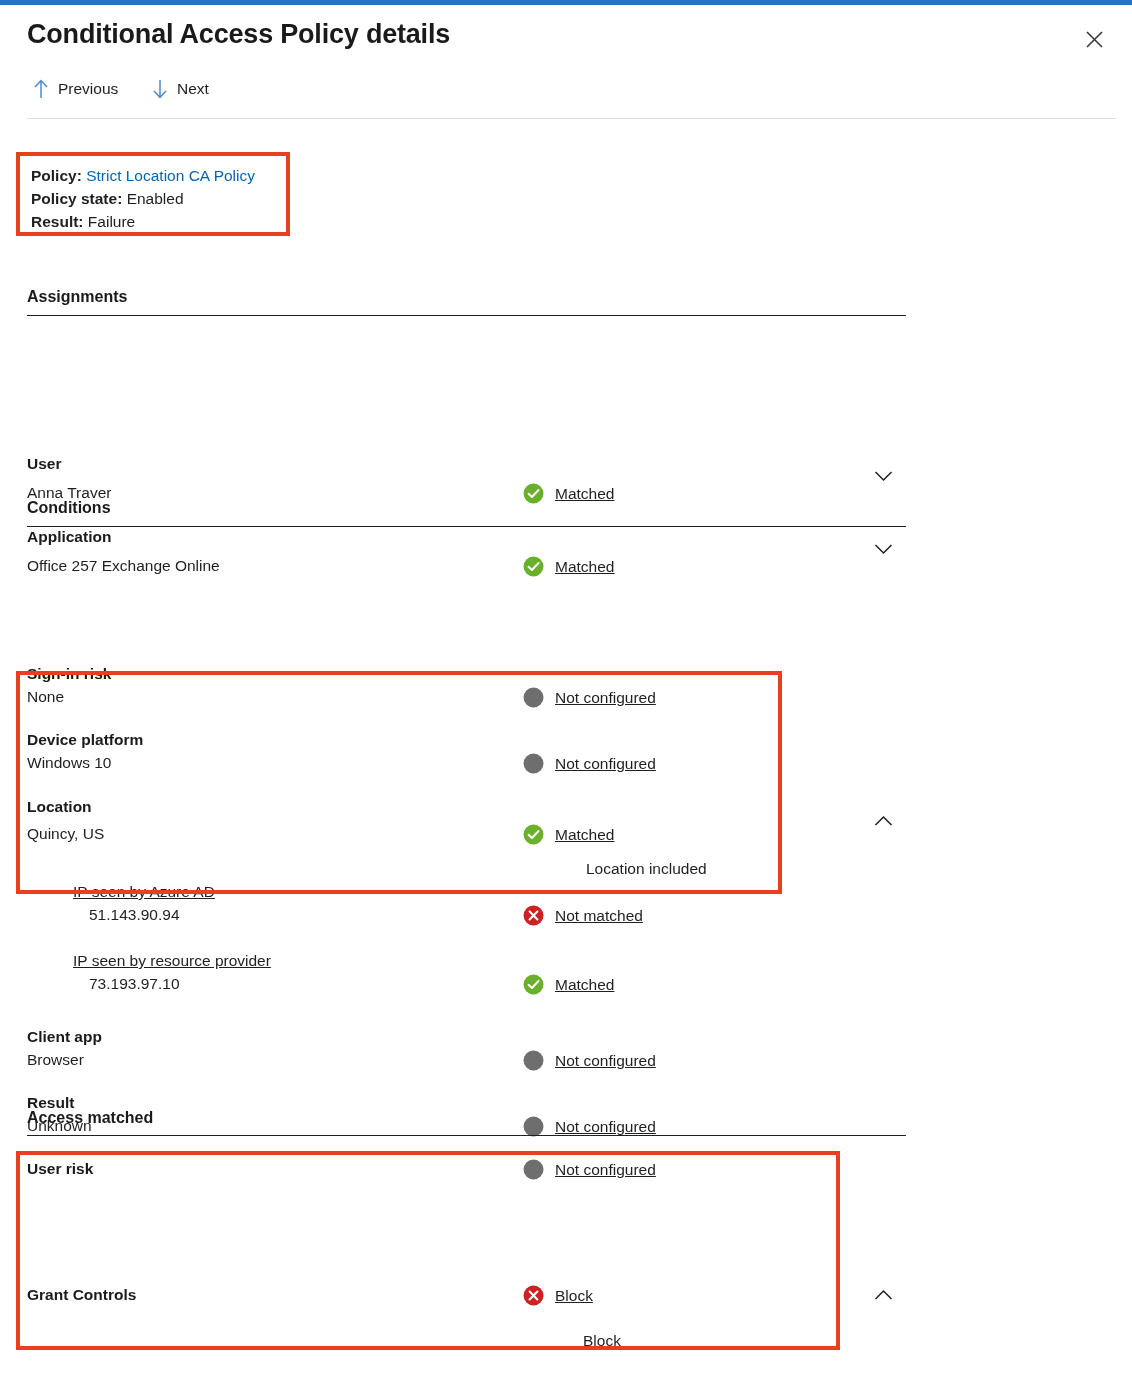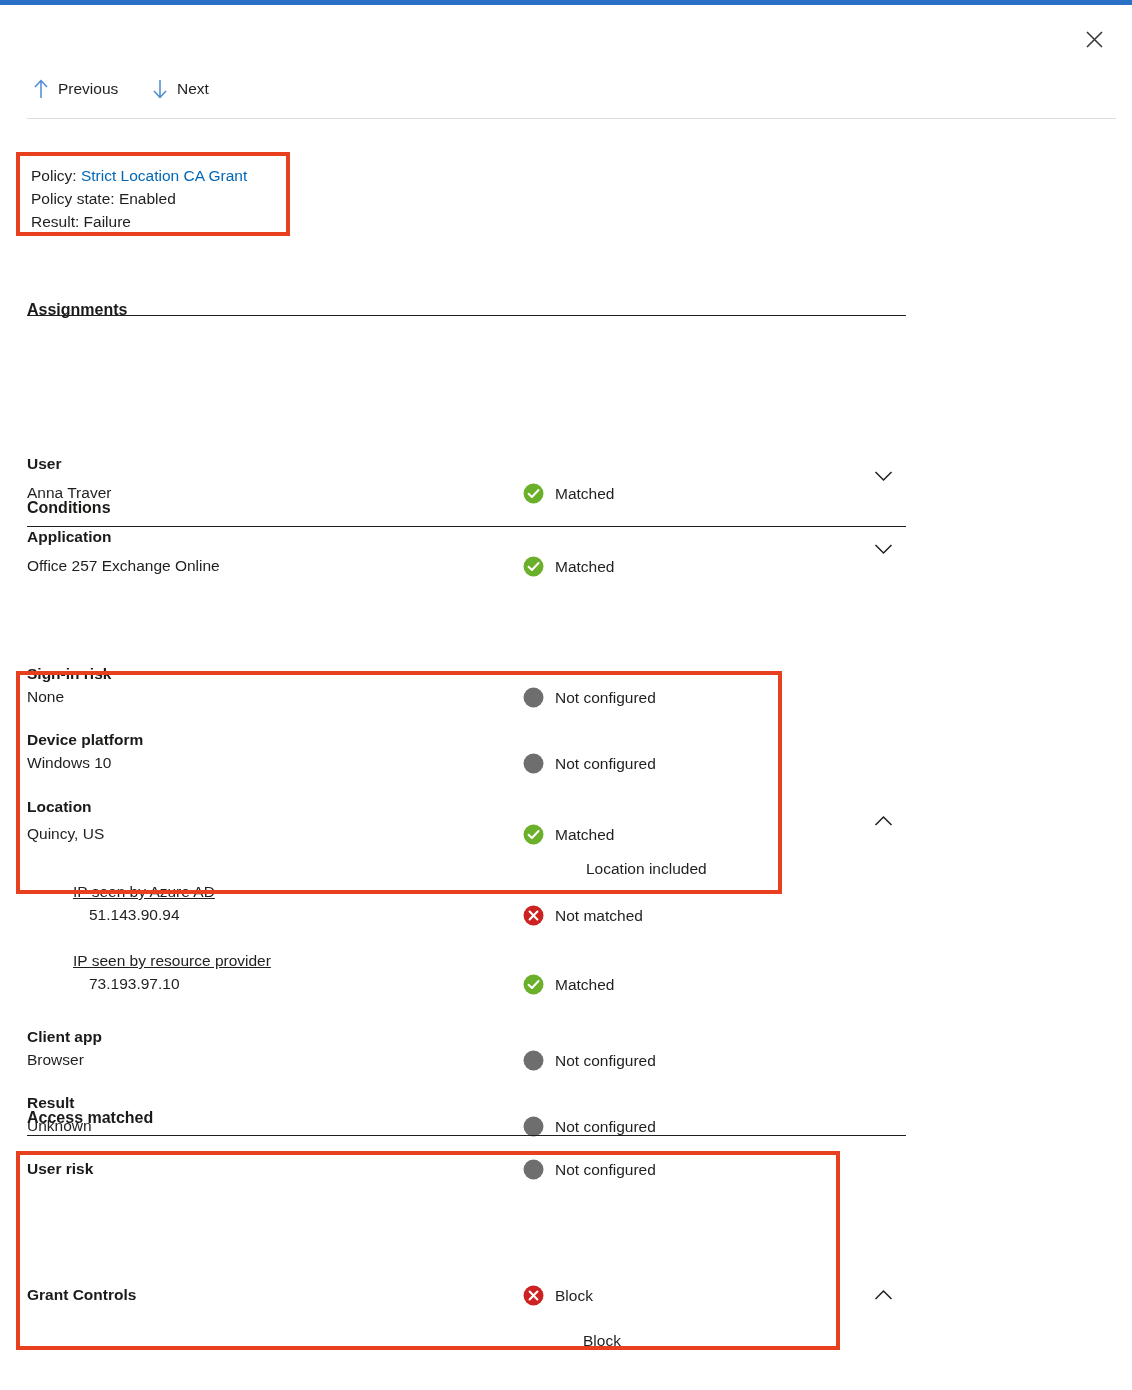--- a/index.html
+++ b/index.html
@@ -95,21 +95,21 @@
     border: 4px solid #e8401f;
     box-sizing: border-box;
     padding: 8px 0 0 11px;
   }
   .policy-line {
     font-size: 15.5px;
     line-height: 23px;
     color: #201f1e;
     white-space: nowrap;
   }
-  .policy-line b { font-weight: normal; }
+  .policy-line b { font-weight: bold; }
   .policy-link {
     color: #0067b8;
     cursor: pointer;
   }
 
   
   .section-head {
     position: absolute;
     left: 27px;
     font-size: 16px;
@@ -163,20 +163,21 @@
   }
   .status {
     position: absolute;
     left: 523px;
     display: flex;
     align-items: center;
     gap: 11px;
     font-size: 15.5px;
     color: #201f1e;
     white-space: nowrap;
+    text-decoration: underline;
   }
   .status-text { line-height: 1; }
   .detail-text {
     position: absolute;
     font-size: 15.5px;
     color: #201f1e;
     white-space: nowrap;
   }
   .chev {
     position: absolute;
@@ -211,20 +212,21 @@
   svg { overflow: visible; }
 </style>
 </head>
 <body>
 
 <div class="topbar"></div>
 
 <div class="page">
 
   <div class="header">
+    <div class="page-title">Conditional Access Policy details</div>
     <button class="close-btn" aria-label="Close">
       <svg width="17" height="17" viewBox="0 0 17 17">
         <path d="M1 1 L16 16 M16 1 L1 16" stroke="#3b3a39" stroke-width="1.6" fill="none"></path>
       </svg>
     </button>
   </div>
 
   <div class="commandbar">
     <div class="cmd cmd-prev">
       <svg class="arrow" width="16" height="20" viewBox="0 0 16 20">
@@ -237,33 +239,33 @@
         <path d="M8 1 L8 18 M2 12 L8 18.5 L14 12" stroke="#4a8ad4" stroke-width="1.5" fill="none"></path>
       </svg>
       <span>Next</span>
     </div>
     <div class="cmd-divider"></div>
   </div>
 
   <div class="policy-box">
     <div class="policy-line">
       <b>Policy:</b>
-      <span class="policy-link">Strict Location CA Grant</span>
+      <span class="policy-link">Strict Location CA Policy</span>
     </div>
     <div class="policy-line">
       <b>Policy state:</b>
       <span>Enabled</span>
     </div>
     <div class="policy-line">
       <b>Result:</b>
       <span>Failure</span>
     </div>
   </div>
 
-  <div class="section-head" style="top:296px">Assignments</div>
+  <div class="section-head" style="top:283px">Assignments</div>
   <div class="section-rule" style="top:310px"></div>
 
   <div class="row">
     <div class="row-label" style="top:332px">User</div>
     <div class="row-value" style="top:361px">Anna Traver</div>
     <div class="status" style="top:360px">
       <svg width="21" height="21" viewBox="0 0 20 20">
         <circle cx="10" cy="10" r="9.5" fill="#6bb02b"></circle>
         <path d="M5.3 10.2 L8.5 13.3 L14.8 6.7" stroke="#ffffff" stroke-width="1.9" fill="none" stroke-linecap="round" stroke-linejoin="round"></path>
       </svg>

